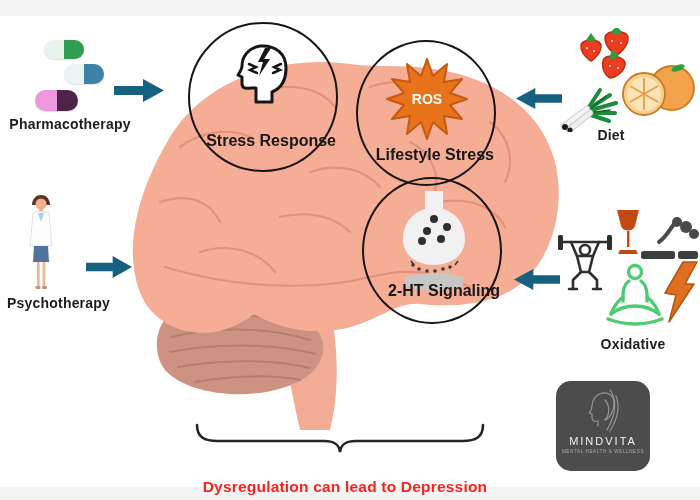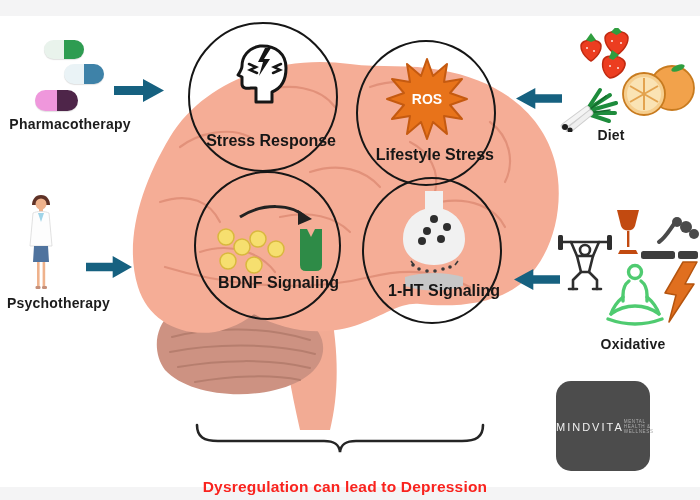--- a/index.html
+++ b/index.html
@@ -30,21 +30,21 @@
     position:absolute;display:flex;border-radius:11px;overflow:hidden;
     box-shadow:inset 0 -3px 4px rgba(0,0,0,.18), 0 1px 1px rgba(0,0,0,.12);
   }
   .pill span{flex:1;}
   .caption{
     position:absolute;font-weight:bold;font-size:15.5px;color:#f9231e;
     text-align:center;letter-spacing:.2px;
   }
   .logo{
     position:absolute;background:#4c4c4c;border-radius:15px;
-    display:flex;flex-direction:row;align-items:center;
+    display:flex;flex-direction:column;align-items:center;
   }
   .logo .brand{color:#f0f0f0;font-size:11px;letter-spacing:2px;margin-top:1px;}
   .logo .tagline{color:#adadad;font-size:4.6px;letter-spacing:.6px;margin-top:1.5px;}
   svg{display:block;}
 </style>
 </head>
 <body>
 
 <div class="canvas">
 
@@ -91,36 +91,20 @@
   </div>
 
   <div class="circle" style="left:356px;top:40px;width:140px;height:146px;">
     <svg class="abs" style="left:26px;top:14px;" width="86" height="86" viewBox="0 0 86 86">
       <polygon points="43,3 49,20 63,8 60,26 78,23 66,37 83,43 66,49 78,63 60,60 63,78 49,66 43,83 37,66 23,78 26,60 8,63 20,49 3,43 20,37 8,23 26,26 23,8 37,20" fill="#E8731A" stroke="#C55A10" stroke-width="2" stroke-linejoin="round"></polygon>
       <text x="43" y="48" text-anchor="middle" font-family="Liberation Sans, sans-serif" font-size="14" font-weight="bold" fill="#ffffff">ROS</text>
     </svg>
     <div class="circle-label" style="bottom:20px;">Lifestyle Stress</div>
   </div>
 
-  <div class="circle" style="left:194px;top:171px;width:147px;height:149px;">
-    <svg class="abs" style="left:16px;top:26px;" width="112" height="84" viewBox="0 0 112 84">
-      <path d="M 28 18 C 50 4 80 4 94 19" fill="none" stroke="#222" stroke-width="3"></path>
-      <polygon points="86,11 100,20 86,26" fill="#222"></polygon>
-      <g fill="#F6DF6F" stroke="#D9B83E" stroke-width="1.5">
-        <circle cx="14" cy="38" r="8"></circle>
-        <circle cx="46" cy="40" r="8"></circle>
-        <circle cx="30" cy="48" r="8"></circle>
-        <circle cx="64" cy="50" r="8"></circle>
-        <circle cx="16" cy="62" r="8"></circle>
-        <circle cx="42" cy="66" r="8"></circle>
-      </g>
-      <path d="M 88 30 L 88 66 Q 88 72 94 72 L 104 72 Q 110 72 110 66 L 110 30 L 103 30 L 99 38 L 95 30 Z" fill="#2E8B47"></path>
-    </svg>
-    <div class="circle-label" style="bottom:26px;">BDNF Signaling</div>
-  </div>
 
   <div class="circle" style="left:362px;top:177px;width:140px;height:147px;">
     <svg class="abs" style="left:25px;top:10px;" width="90" height="104" viewBox="0 0 90 104">
       <path d="M 36 2 L 54 2 L 54 20 C 68 24 76 36 76 50 C 76 66 63 76 45 76 C 27 76 14 66 14 50 C 14 36 22 24 36 20 Z" fill="#F1F1F1"></path>
       <g fill="#2e2e2e">
         <circle cx="45" cy="30" r="4"></circle>
         <circle cx="58" cy="38" r="4"></circle>
         <circle cx="38" cy="42" r="4"></circle>
         <circle cx="52" cy="50" r="4"></circle>
         <circle cx="33" cy="52" r="4"></circle>
@@ -129,21 +113,21 @@
         <circle cx="30" cy="80" r="1.8"></circle>
         <circle cx="38" cy="82" r="1.8"></circle>
         <circle cx="46" cy="82" r="1.8"></circle>
         <circle cx="54" cy="80" r="1.8"></circle>
         <circle cx="61" cy="78" r="1.8"></circle>
         <circle cx="24" cy="76" r="1.8"></circle>
       </g>
       <path d="M 22 72 l 3 4 m 44 -4 l -3 4" stroke="#3a3a3a" stroke-width="1.6" fill="none"></path>
       <path d="M 16 88 Q 45 80 74 88 L 74 97 Q 45 106 16 97 Z" fill="#C7C7C7"></path>
     </svg>
-    <div class="circle-label" style="bottom:22px;">1-HT Signaling</div>
+    <div class="circle-label" style="bottom:22px;">2-HT Signaling</div>
   </div>
 
   <div class="pill" style="left:44px;top:40px;width:40px;height:19px;">
     <span style="background:#e9f3ec;"></span>
     <span style="background:#2e9c51;"></span>
   </div>
   <div class="pill" style="left:64px;top:64px;width:40px;height:20px;">
     <span style="background:#eaf3f6;"></span>
     <span style="background:#3e82a8;"></span>
   </div>

